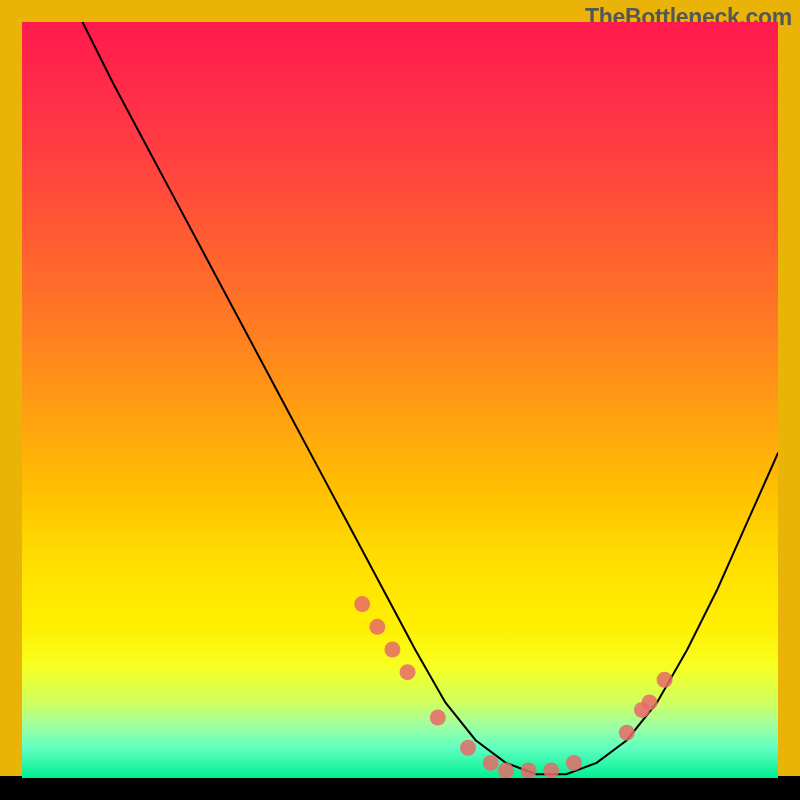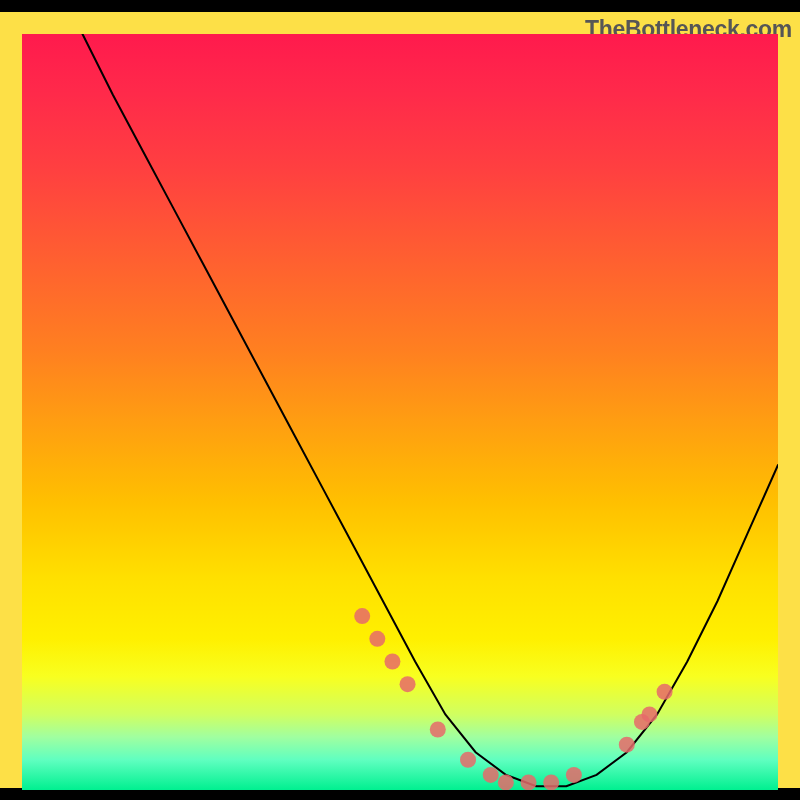--- a/index.html
+++ b/index.html
@@ -1,22 +1,21 @@
 <!DOCTYPE html>
 <html><head>
 <meta charset="utf-8">
 <style>
   * { margin: 0; padding: 0; box-sizing: border-box; }
   html, body { width: 800px; height: 800px; overflow: hidden; background: #000; }
   .chart-container {
     position: relative;
     width: 800px;
     height: 776px;
-    background: #fde047;
-    margin-top: 12px;
+    background: #eab308;
   }
   .plot-area {
     position: absolute;
     left: 22px;
     top: 22px;
     width: 756px;
     height: 756px;
     background: linear-gradient(to bottom,
       #ff1a4d 0%,
       #ff2a4a 8%,

